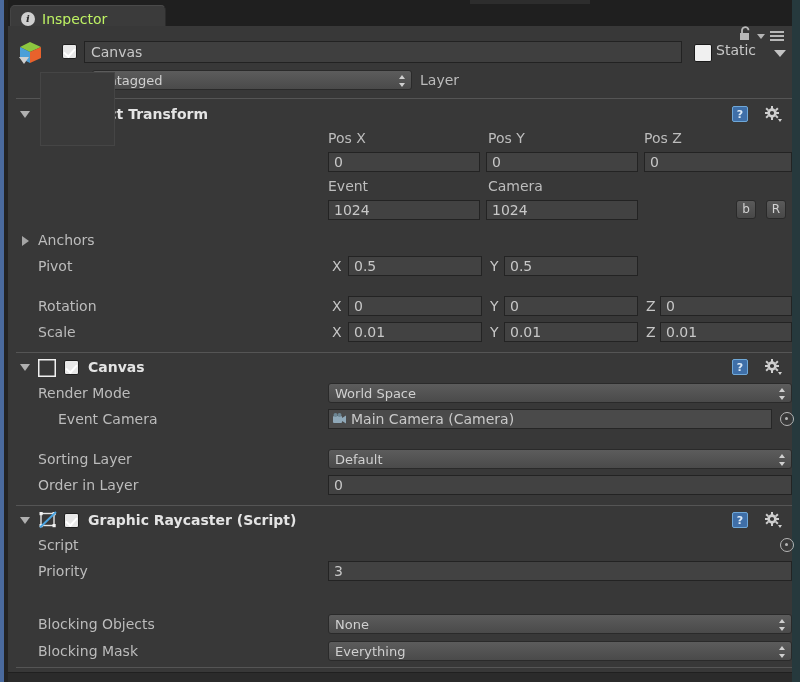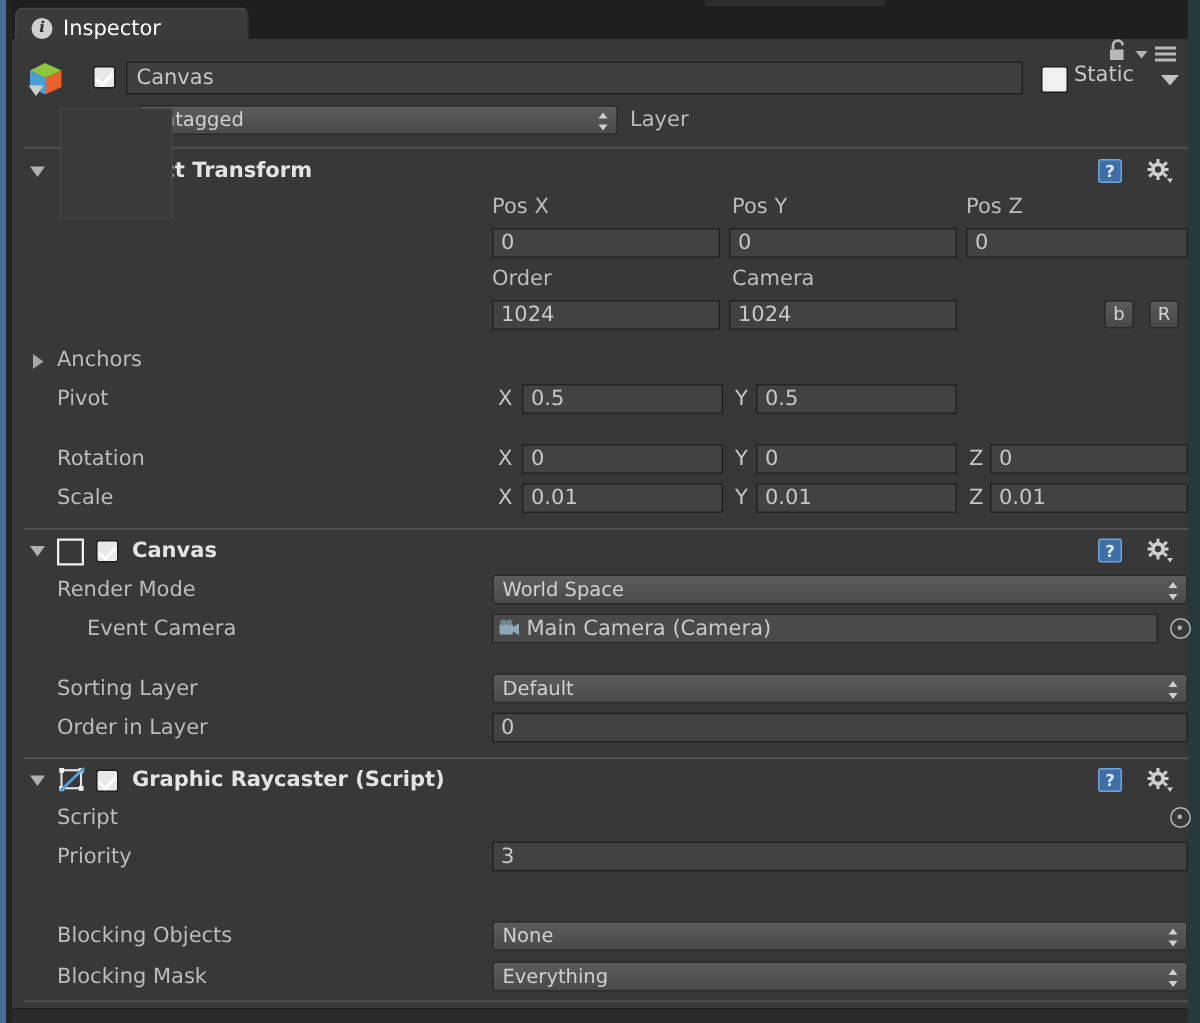--- a/index.html
+++ b/index.html
@@ -18,21 +18,21 @@
   .edge-left-dark { position:absolute; left:4px; top:0; width:4px; height:682px; background:#232323; }
   .edge-right { position:absolute; left:792px; top:0; width:8px; height:682px; background:#26393d; }
   .bottom-bar { position:absolute; left:8px; top:672px; width:784px; height:10px; background:#2b2b2b; border-top:1px solid #202020;}
 
   .tab {
     position:absolute; left:10px; top:5px; width:156px; height:26px;
     background:#3b3b3b; border-radius:5px 5px 0 0;
     border-top:1px solid #4a4a4a; border-left:1px solid #444; border-right:1px solid #2c2c2c;
     display:flex; align-items:center; padding-left:10px; gap:7px;
   }
-  .tab-label { color:#ffffff; font-size:14px; }
+  .tab-label { color:#bef264; font-size:14px; }
   .info-icon {
     width:14px; height:14px; border-radius:50%; background:#cfcfcf;
     color:#2c2c2c; font-size:10px; font-weight:bold; font-style:italic;
     display:flex; align-items:center; justify-content:center; font-family:"DejaVu Serif", serif;
   }
 
   .panel { position:absolute; left:8px; top:26px; width:784px; height:646px; background:#383838; }
 
   
   .lock-row { position:absolute; right:8px; top:0px; display:flex; align-items:center; gap:5px; }
@@ -233,21 +233,21 @@
     <span class="colhdr" style="left:320px;top:104px">Pos X</span>
     <span class="colhdr" style="left:480px;top:104px">Pos Y</span>
     <span class="colhdr" style="left:636px;top:104px">Pos Z</span>
 
     <div class="row" style="top:126px">
       <div class="num" style="left:320px;width:152px">0</div>
       <div class="num" style="left:478px;width:152px">0</div>
       <div class="num" style="left:636px;width:148px">0</div>
     </div>
 
-    <span class="colhdr" style="left:320px;top:152px">Order</span>
+    <span class="colhdr" style="left:320px;top:152px">Event</span>
     <span class="colhdr" style="left:480px;top:152px">Camera</span>
 
     <div class="row" style="top:174px">
       <div class="num" style="left:320px;width:152px">1024</div>
       <div class="num" style="left:478px;width:152px">1024</div>
       <div class="bR" style="left:728px;top:0">b</div>
       <div class="bR" style="left:758px;top:0">R</div>
     </div>
 
     <div class="row" style="top:204px">

